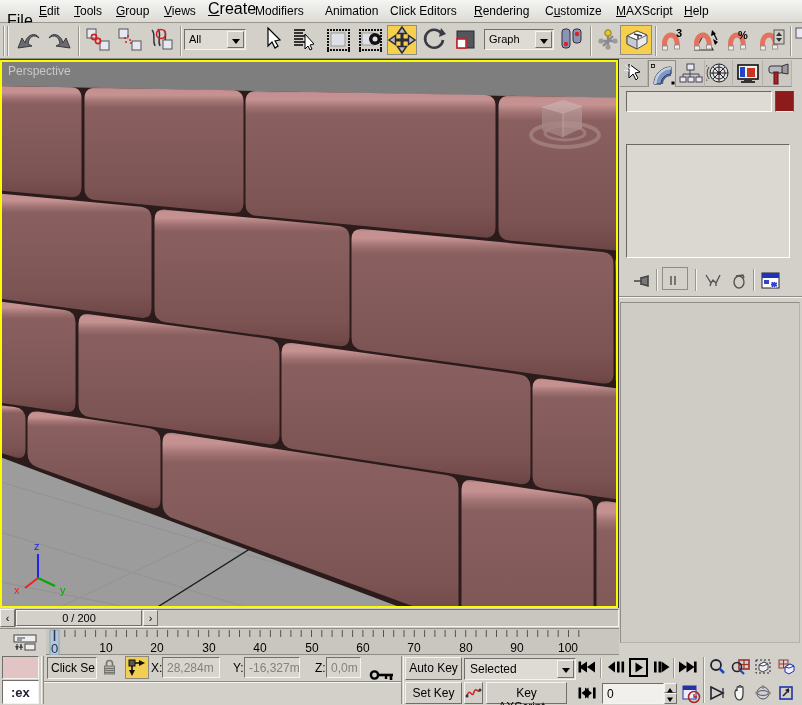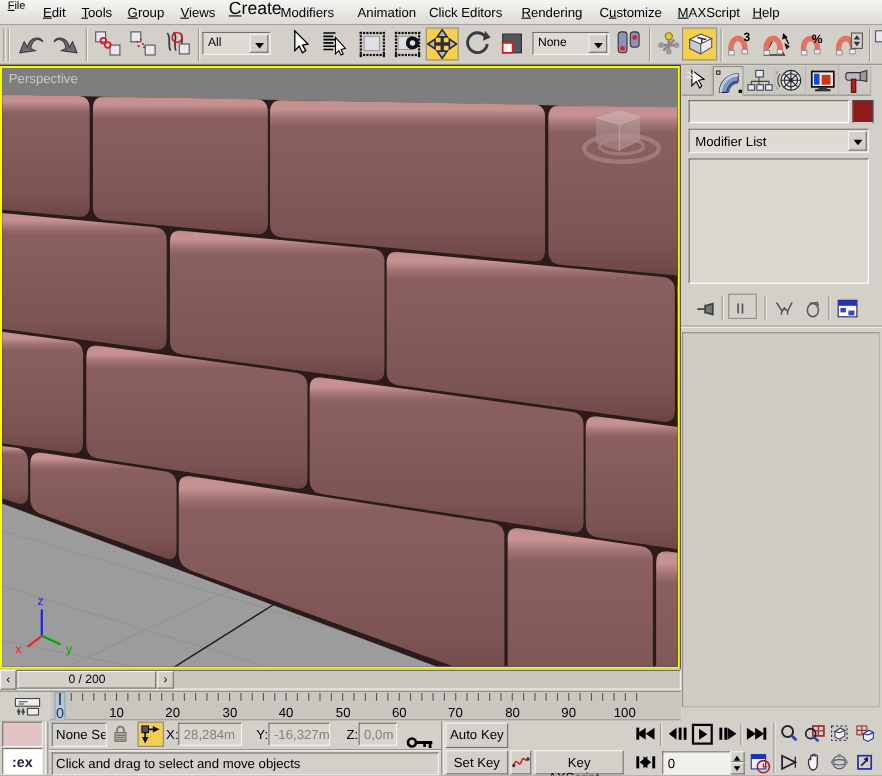--- a/index.html
+++ b/index.html
@@ -6,21 +6,21 @@
 .sk{border-top:1px solid #716f6b;border-left:1px solid #716f6b;border-bottom:1px solid #f4f3f0;border-right:1px solid #f4f3f0}
 .sk2{border:1px solid #828078;border-top-color:#6a6862;border-left-color:#6a6862;border-bottom-color:#fff;border-right-color:#fff}
 .btn{background:#d3d0c9;border-top:1px solid #f4f3f0;border-left:1px solid #f4f3f0;border-bottom:1px solid #716f6b;border-right:1px solid #716f6b;text-align:center;font-size:11px;color:#000}
 .combo{background:#dedbd4;border-top:1px solid #716f6b;border-left:1px solid #716f6b;border-bottom:1px solid #f4f3f0;border-right:1px solid #f4f3f0;font-size:11px;color:#000}
 .carr{position:absolute;right:1px;top:1px;bottom:1px;width:17px;background:#d3d0c9;border-top:1px solid #f4f3f0;border-left:1px solid #f4f3f0;border-bottom:1px solid #716f6b;border-right:1px solid #716f6b}
 .carr:after{content:"";position:absolute;left:4px;top:7px;border-left:4px solid transparent;border-right:4px solid transparent;border-top:5px solid #000}
 .sep{width:2px;border-left:1px solid #9a978f;border-right:1px solid #f4f3f0}
 u{text-decoration:underline}
 </style></head><body>
 <div class="ab" style="left:0;top:0;width:802px;height:23px;background:linear-gradient(#f4f6f4,#dcdad4);border-bottom:1px solid #9a978f">
-    <span class="ab" style="left:7px;top:0;font-size:10px"><u>F</u>ile</span>
+    <span class="ab" style="left:7px;top:12px;font-size:16px"><u>F</u>ile</span>
     <span class="ab" style="left:39px;top:4px;font-size:12px"><u>E</u>dit</span>
     <span class="ab" style="left:74px;top:4px;font-size:12px"><u>T</u>ools</span>
     <span class="ab" style="left:116px;top:4px;font-size:12px"><u>G</u>roup</span>
     <span class="ab" style="left:164px;top:4px;font-size:12px"><u>V</u>iews</span>
     <span class="ab" style="left:208px;top:0;font-size:16px"><u>C</u>reate</span>
     <span class="ab" style="left:255px;top:4px;font-size:12px">Modifiers</span>
     <span class="ab" style="left:325px;top:4px;font-size:12px">Animation</span>
     <span class="ab" style="left:390px;top:4px;font-size:12px">Click Editors</span>
     <span class="ab" style="left:474px;top:4px;font-size:12px"><u>R</u>endering</span>
     <span class="ab" style="left:545px;top:4px;font-size:12px">C<u>u</u>stomize</span>
@@ -167,21 +167,21 @@
       </svg></div>
     <div class="ab" style="left:420px;top:3px;width:28px;height:28px;"><svg width="28" height="28" viewBox="0 0 28 28">
         <path d="M21,7 A9,9 0 1 0 23,14" fill="none" stroke="#3a3a44" stroke-width="2.6"></path>
         <polygon points="21,2 19,11 26,8" fill="#3a3a44"></polygon>
       </svg></div>
     <div class="ab" style="left:452px;top:3px;width:28px;height:28px;"><svg width="28" height="28" viewBox="0 0 28 28">
         <rect x="5" y="5" width="17" height="17" fill="#55555e" stroke="#2b2b33"></rect>
         <rect x="5" y="13" width="9" height="9" fill="#fff" stroke="#cc2222" stroke-width="1.6"></rect>
       </svg></div>
     <div class="ab combo" style="left:484px;top:6px;width:70px;height:21px">
-      <span style="position:absolute;left:4px;top:3px">None</span>
+      <span style="position:absolute;left:4px;top:3px">Graph</span>
       <span class="carr"></span>
     </div>
     <div class="ab" style="left:558px;top:3px;width:28px;height:28px;"><svg width="28" height="28" viewBox="0 0 28 28">
         <rect x="4" y="3" width="8" height="19" rx="3" fill="#8b93b9" stroke="#333"></rect>
         <circle cx="8" cy="18" r="2.2" fill="#dd2222"></circle>
         <rect x="15" y="3" width="8" height="14" rx="3" fill="#8b93b9" stroke="#333"></rect>
         <circle cx="19" cy="8" r="2.2" fill="#dd2222"></circle>
       </svg></div>
     <div class="ab sep" style="left:590px;top:3px;height:30px"></div>
     <div class="ab" style="left:594px;top:3px;width:28px;height:28px;"><svg width="28" height="28" viewBox="0 0 28 28">
@@ -363,24 +363,20 @@
     <div class="ab" style="left:144px;top:1px;width:29px;height:27px;border-bottom:1px solid #8f8d86;border-right:1px solid #b5b2ab;background:#ccc9c2">
       <svg width="26" height="25" viewBox="0 0 26 25" style="position:absolute;left:1px;top:1px">
         <rect x="5" y="5" width="14" height="7" rx="2" fill="#b8b8c2" stroke="#333"></rect>
         <polygon points="18,5 24,3 24,13 18,12" fill="#99999f" stroke="#333"></polygon>
         <rect x="10" y="11" width="4" height="12" fill="#aa2222" stroke="#5a0f0f"></rect>
       </svg>
     </div>
     <div class="ab" style="left:0;top:28px;width:1px;height:1px"></div>
     <div class="ab sk2" style="left:7px;top:32px;width:146px;height:21px;background:#dedbd4"></div>
     <div class="ab" style="left:156px;top:32px;width:19px;height:21px;background:#8e1b1b;border:1px solid #555;border-top-color:#444;border-bottom-color:#eee"></div>
-    <div class="ab combo" style="left:7px;top:58px;width:164px;height:22px;border-color:#f4f3f0;border-top-color:#716f6b;border-left-color:#716f6b">
-      <span style="position:absolute;left:5px;top:4px;font-size:12px">Modifier List</span>
-      <span class="carr"></span>
-    </div>
     <div class="ab sk2" style="left:7px;top:85px;width:164px;height:114px;background:#dbd8d1"></div>
     <div class="ab" style="left:11px;top:212px;width:22px;height:20px"><svg width="22" height="20" viewBox="0 0 20 20">
         <path d="M3,10 L10,10 M10,6 L10,14 M10,7 L17,5 L17,15 L10,13 Z" stroke="#444" stroke-width="1.6" fill="#777"></path>
       </svg></div>
     <div class="ab" style="left:45px;top:212px;width:22px;height:20px"><svg width="22" height="20" viewBox="0 0 20 20">
         <g stroke="#555" stroke-width="1.5" fill="none">
           <path d="M6,5 L6,14 M10,5 L10,14"></path>
         </g>
       </svg></div>
     <div class="ab" style="left:83px;top:212px;width:22px;height:20px"><svg width="22" height="20" viewBox="0 0 20 20">
@@ -487,21 +483,21 @@
 <text x="54.5" y="24" font-size="13" fill="#235" text-anchor="middle">0</text>
     </svg>
 </div>
 <div class="ab" style="left:0;top:655px;width:802px;height:50px;background:#d3d0c9">
     <div class="ab sk" style="left:2px;top:1px;width:37px;height:23px;background:#e2c4c4"></div>
     <div class="ab sk" style="left:2px;top:25px;width:37px;height:24px;background:#fff;font-size:13px;color:#223">
       <span style="position:absolute;left:8px;top:4px;font-weight:bold">:ex</span>
     </div>
     <div class="ab" style="left:41px;top:1px;width:3px;height:48px;border-left:1px solid #f4f3f0;border-right:1px solid #8f8d86"></div>
     <div class="ab sk" style="left:47px;top:2px;width:50px;height:22px;background:#d3d0c9;font-size:12px;overflow:hidden">
-      <span style="position:absolute;left:3px;top:3px;white-space:nowrap">None Se</span>
+      <span style="position:absolute;left:3px;top:3px;white-space:nowrap">Click Se</span>
     </div>
     <div class="ab" style="left:103px;top:4px;width:13px;height:18px"><svg width="13" height="18" viewBox="0 0 13 18">
         <rect x="1.5" y="7" width="10" height="8" fill="#b2afa8" stroke="#77756f"></rect>
         <path d="M3.5,7 V4.5 a3,3 0 0 1 6,0 V7" fill="none" stroke="#77756f" stroke-width="1.6"></path>
         <g stroke="#77756f">
           <line x1="2" y1="9.5" x2="11" y2="9.5"></line>
           <line x1="2" y1="11.5" x2="11" y2="11.5"></line>
           <line x1="2" y1="13.5" x2="11" y2="13.5"></line>
         </g>
       </svg></div>
@@ -524,26 +520,27 @@
     <div class="ab sk" style="left:326px;top:2px;width:35px;height:21px;background:#d8d5ce;font-size:12px;color:#84827c">
       <span style="position:absolute;left:4px;top:3px">0,0m</span>
     </div>
     <div class="ab" style="left:369px;top:13px;width:25px;height:14px"><svg width="25" height="14" viewBox="0 0 25 14">
         <circle cx="5.5" cy="7" r="3.6" fill="none" stroke="#000" stroke-width="2.4"></circle>
         <line x1="9" y1="7" x2="24" y2="7" stroke="#000" stroke-width="2.6"></line>
         <line x1="17" y1="7" x2="17" y2="11" stroke="#000" stroke-width="2.4"></line>
         <line x1="22" y1="7" x2="22" y2="12" stroke="#000" stroke-width="2.6"></line>
       </svg></div>
     <div class="ab" style="left:44px;top:26px;width:357px;height:2px;border-top:1px solid #8f8d86;border-bottom:1px solid #f4f3f0"></div>
-    <div class="ab sk" style="left:47px;top:29px;width:352px;height:21px;background:#d3d0c9;font-size:12px;overflow:hidden">
-      <span style="position:absolute;left:3px;top:2px;white-space:nowrap">Click and drag to select and move objects</span>
-    </div>
     <div class="ab" style="left:401px;top:1px;width:3px;height:48px;border-left:1px solid #8f8d86;border-right:1px solid #f4f3f0"></div>
     <div class="ab btn" style="left:405px;top:2px;width:57px;height:23px;font-size:12px"><span style="position:relative;top:3px">Auto Key</span></div>
     <div class="ab btn" style="left:405px;top:27px;width:57px;height:22px;font-size:12px"><span style="position:relative;top:3px">Set Key</span></div>
+    <div class="ab combo" style="left:464px;top:3px;width:112px;height:22px">
+      <span style="position:absolute;left:5px;top:3px;font-size:12px">Selected</span>
+      <span class="carr"></span>
+    </div>
     <div class="ab btn" style="left:464px;top:27px;width:19px;height:22px"><svg width="17" height="20" viewBox="0 0 17 20">
         <path d="M2,13 C5,3 7,17 9,9 C11,3 13,11 15,7" fill="none" stroke="#cc2222" stroke-width="1.5"></path>
         <circle cx="2" cy="13" r="1.5" fill="#333"></circle>
         <circle cx="15" cy="7" r="1.5" fill="#333"></circle>
       </svg></div>
     <div class="ab btn" style="left:486px;top:27px;width:81px;height:22px;font-size:12px"><span style="position:relative;top:3px">Key AXScript...</span></div>
     <div class="ab" style="left:577px;top:4px;width:20px;height:17px"><svg width="20" height="16" viewBox="0 0 20 16">
         <rect x="1.5" y="2.5" width="2.6" height="11" fill="#000"></rect>
         <polygon points="18,2.5 18,13.5 10,8" fill="#000"></polygon>
         <polygon points="10,2.5 10,13.5 2,8" fill="#000"></polygon>

